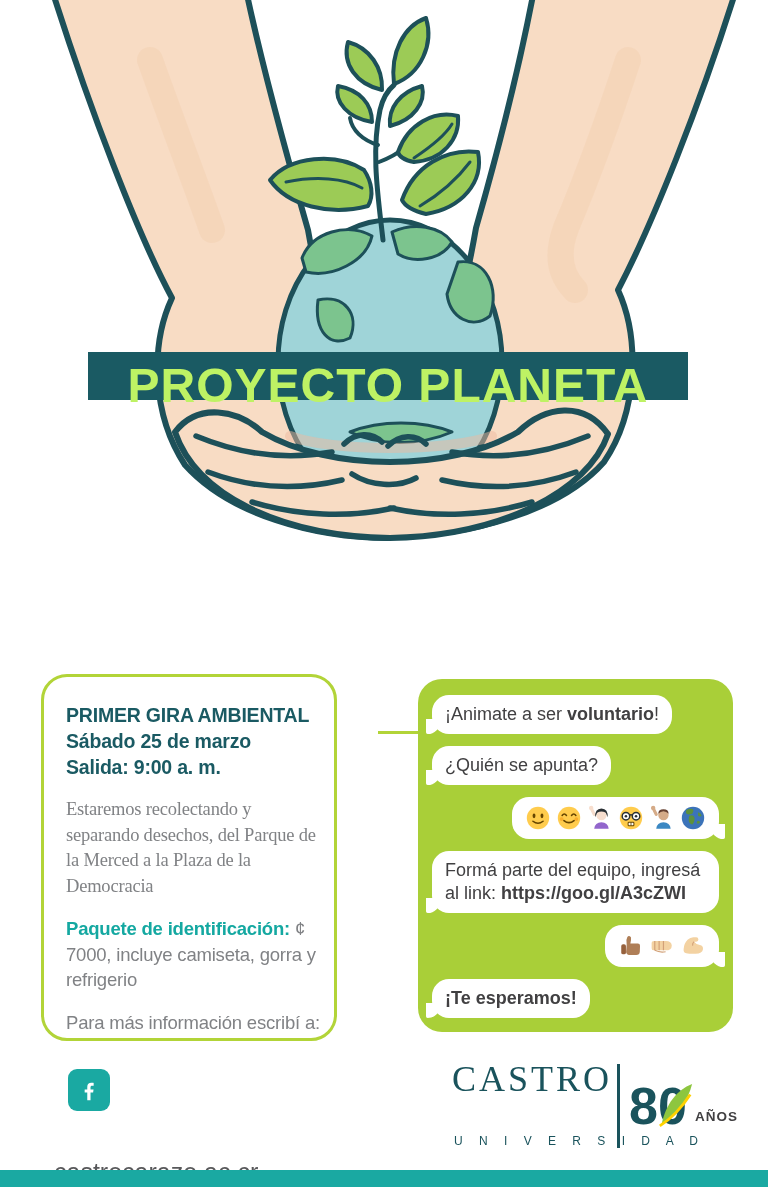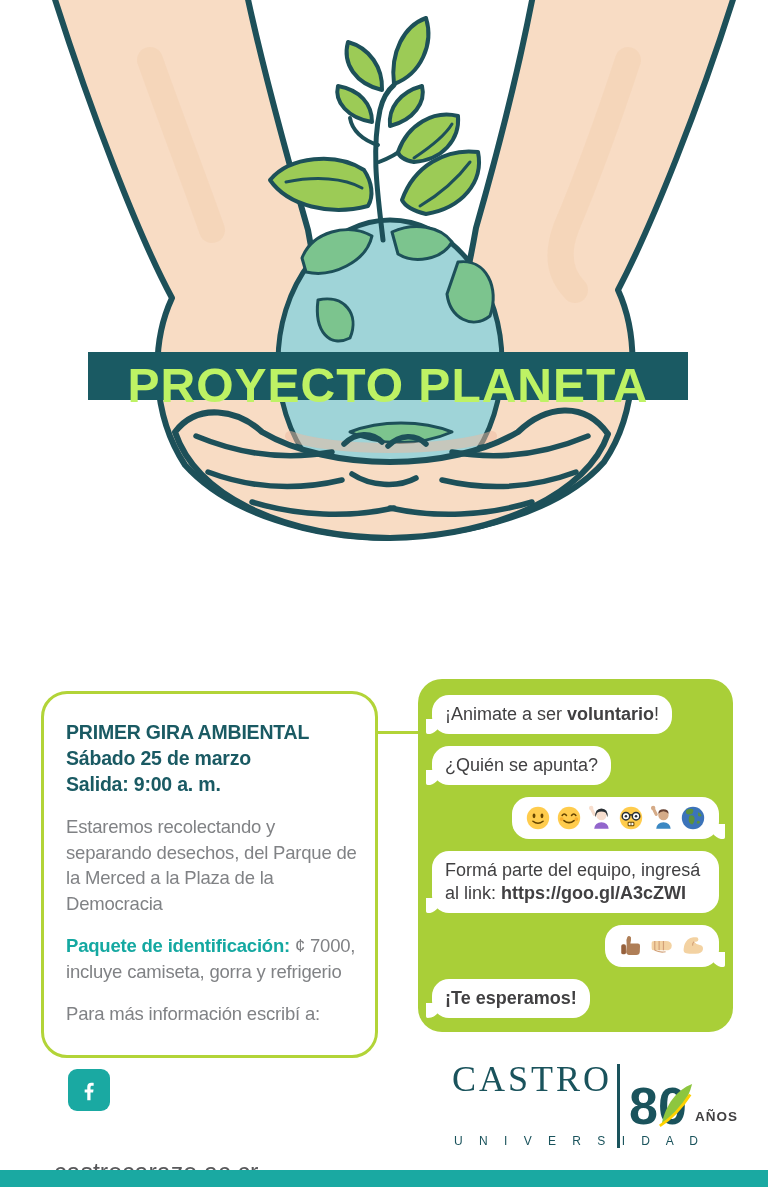--- a/index.html
+++ b/index.html
@@ -17,25 +17,25 @@
     background:var(--teal);color:#fff;font-weight:700;font-size:35px;line-height:55px;
     text-align:center;letter-spacing:.5px;}
   .banner-title{position:absolute;left:88px;top:352px;width:600px;height:48px;
     background:var(--dark-teal);color:#bef264;font-weight:700;font-size:48px;line-height:68px;
     text-align:center;letter-spacing:1px;}
 
   .intro{position:absolute;left:56px;top:549px;width:656px;text-align:center;
     font-size:22px;line-height:30px;color:var(--text-teal);letter-spacing:-.1px;}
   .intro b{font-weight:700;}
 
-  .info-box{position:absolute;left:41px;top:691px;width:337px;height:367px;background:#fff;
+  .info-box{position:absolute;left:41px;top:674px;width:296px;height:367px;background:#fff;
     border:3px solid var(--lime-border);border-radius:26px;padding:25px 14px 4px 22px;
     font-size:18.5px;line-height:25.5px;letter-spacing:-.2px;color:var(--gray);}
   .info-title{font-size:19.5px;line-height:26px;font-weight:700;color:var(--dark-teal);}
-  .info-desc{margin-top:17px;}
+  .info-desc{margin-top:17px;font-family:Liberation Serif, serif;}
   .info-package{margin-top:17px;}
   .info-package .lbl{color:var(--accent-teal);font-weight:700;}
   .info-contact{margin-top:17px;}
   .info-contact .mail{color:var(--dark-gray);font-weight:700;}
 
   .connector{position:absolute;left:378px;top:731px;width:40px;height:3px;background:var(--lime-border);}
 
   .chat-box{position:absolute;left:418px;top:679px;width:315px;height:353px;background:var(--lime);
     border-radius:24px;padding:16px 14px;display:flex;flex-direction:column;gap:12px;}
   .bubble{position:relative;background:#fff;border-radius:17px;padding:8px 13px;width:fit-content;

